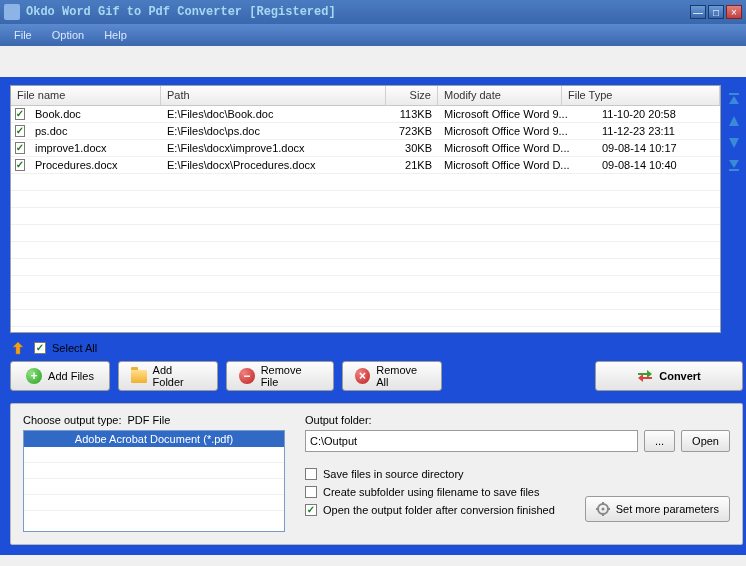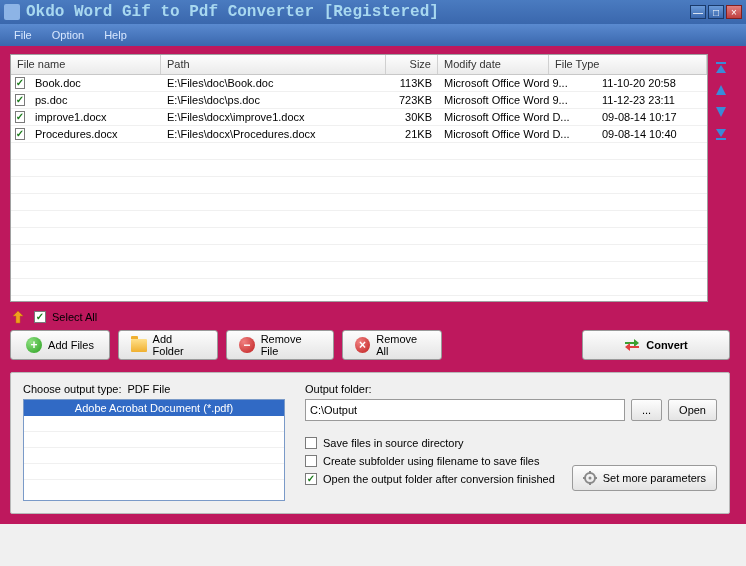--- a/index.html
+++ b/index.html
@@ -1,25 +1,25 @@
 <!DOCTYPE html>
 <html><head>
 <meta charset="utf-8">
 <style>
 * { box-sizing: border-box; margin: 0; padding: 0; font-family: Tahoma, Arial, sans-serif; font-size: 11px; }
 body { width: 746px; height: 566px; background: #f0f0f0; overflow: hidden; }
 .titlebar { height: 24px; background: linear-gradient(#4a7bc0, #3a67ad); display: flex; align-items: center; padding: 0 4px; color: #fff; }
 .titlebar-icon { width: 16px; height: 16px; margin-right: 6px; background: #8db4e6; border-radius: 2px; }
-.titlebar-text { flex: 1; font-family: "Courier New", monospace; font-size: 16px; font-weight: bold; color: #a8d8f0; }
+.titlebar-text { flex: 1; font-family: "Courier New", monospace; font-size: 12px; font-weight: bold; color: #a8d8f0; }
 .titlebar-btns { display: flex; gap: 2px; }
 .tbtn { width: 16px; height: 14px; border: 1px solid #1a3a6a; background: linear-gradient(#6a9ad8,#3a67ad); display: flex; align-items: center; justify-content: center; cursor: pointer; font-size: 10px; color: #fff; }
 .tbtn.close { background: linear-gradient(#e08080,#c04040); border-color: #802020; }
 .menubar { height: 22px; background: linear-gradient(#5a8ad0,#3a67ad); display: flex; align-items: center; padding: 0 6px; gap: 4px; }
 .menuitem { color: #d8e8ff; padding: 2px 8px; cursor: pointer; }
-.main { padding: 8px 16px 10px 10px; background: #be185d; }
+.main { padding: 8px 3px 10px 10px; background: #1d4ed8; margin-top: 31px; }
 .listwrap { display: flex; gap: 4px; }
 .listtable { flex: 1; border: 1px solid #a0a0a0; background: #fff; height: 248px; overflow: hidden; }
 .listheader { display: flex; background: linear-gradient(#fdfdfd,#ebebeb); border-bottom: 1px solid #c8c8c8; height: 20px; }
 .lh-cell { border-right: 1px solid #d0d0d0; padding: 3px 6px; font-size: 11px; color: #333; }
 .lh-name { width: 150px; }
 .lh-path { width: 225px; }
 .lh-size { width: 52px; text-align: right; }
 .lh-type { width: 158px; }
 .lh-date { flex: 1; }
 .listbody { }

